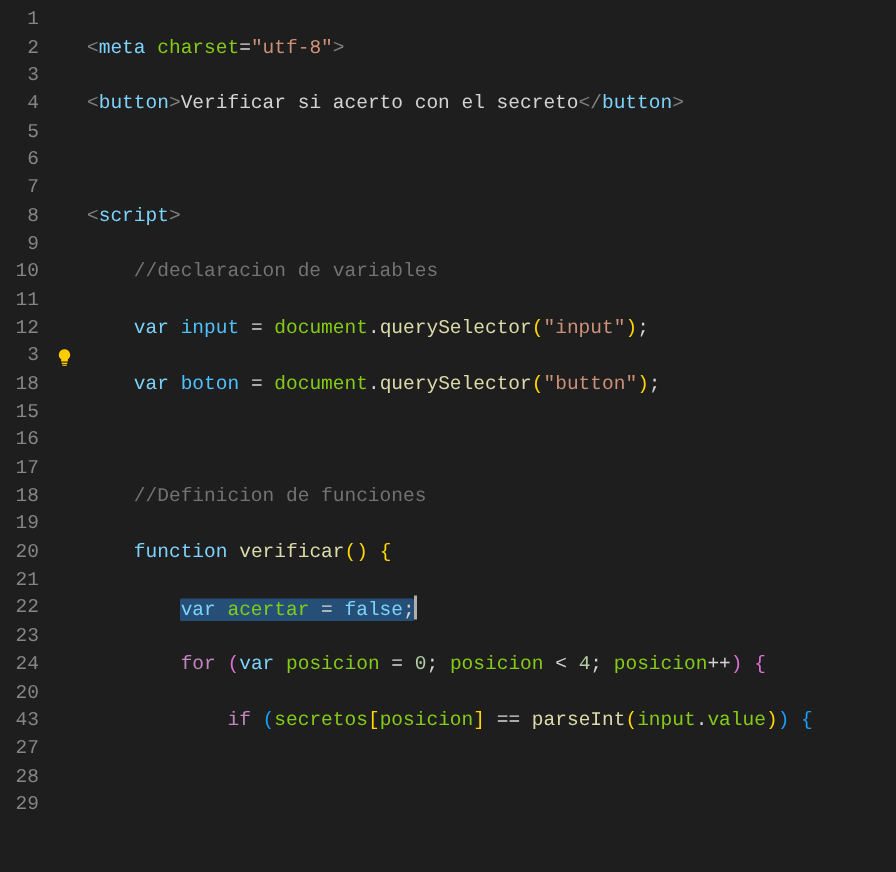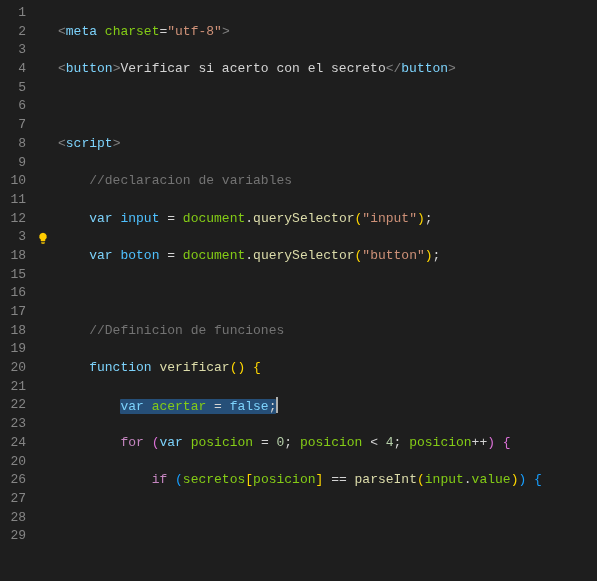--- a/index.html
+++ b/index.html
@@ -91,21 +91,21 @@
     <div class="ln">16</div>
     <div class="ln">17</div>
     <div class="ln">18</div>
     <div class="ln">19</div>
     <div class="ln">20</div>
     <div class="ln">21</div>
     <div class="ln">22</div>
     <div class="ln">23</div>
     <div class="ln">24</div>
     <div class="ln">20</div>
-    <div class="ln">26</div>
+    <div class="ln">43</div>
     <div class="ln">27</div>
     <div class="ln">28</div>
     <div class="ln">29</div>
     <div class="bulb">
       <svg viewBox="0 0 16 16">
           <path fill="#ffcc00" d="M8 1a5 5 0 0 0-3 9v2h6v-2a5 5 0 0 0-3-9z"></path>
           <rect x="5.5" y="13" width="5" height="1.2" fill="#ffcc00"></rect>
           <rect x="6" y="14.8" width="4" height="1" fill="#ffcc00"></rect>
         </svg>
     </div>

